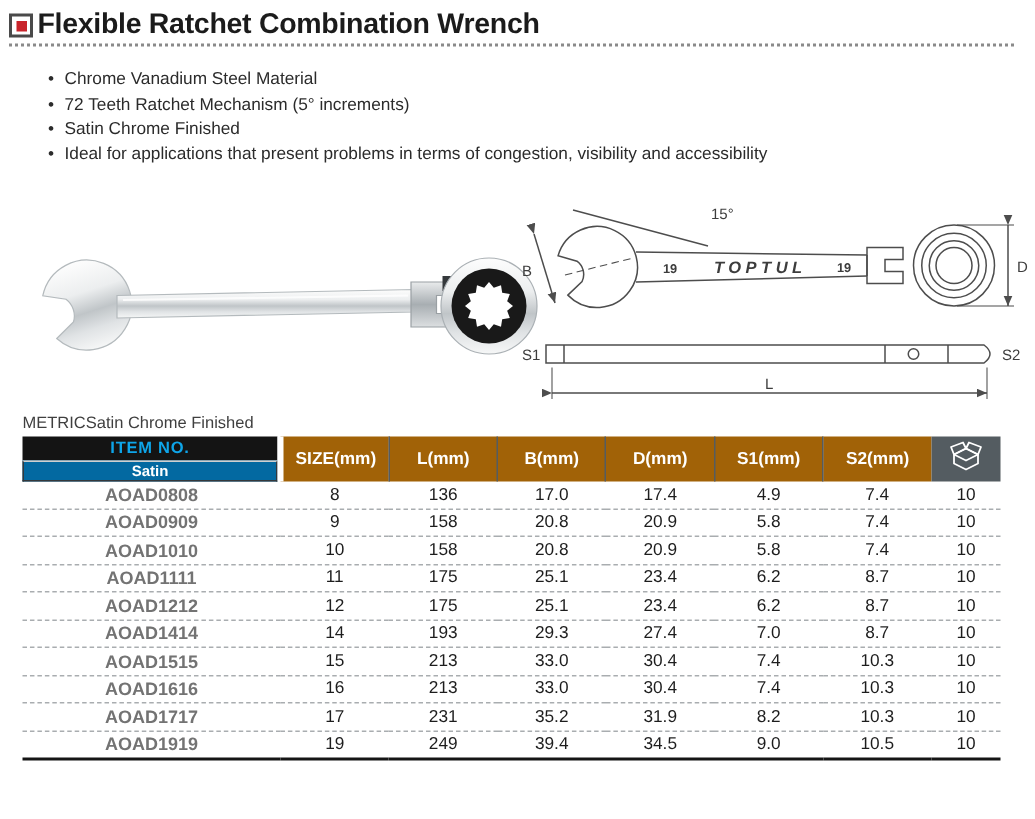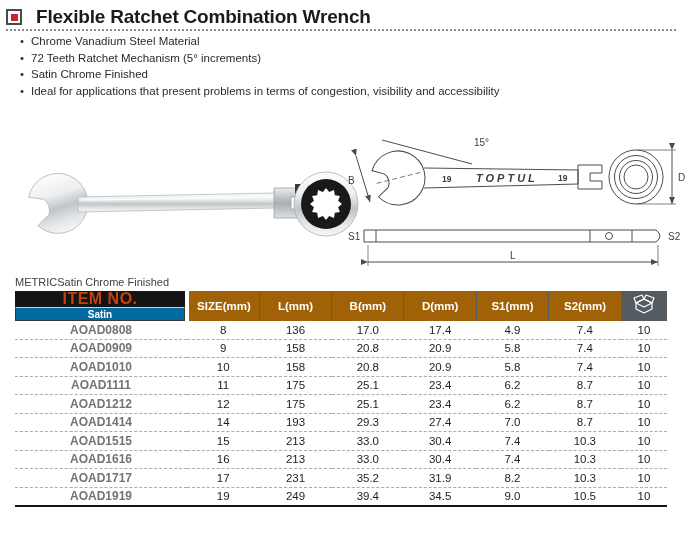--- a/index.html
+++ b/index.html
@@ -3,53 +3,53 @@
 <meta charset="utf-8">
 <style>
   html,body{margin:0;padding:0;background:#fff;}
   .page{
     position:relative;width:690px;height:546px;background:#fff;overflow:hidden;
     font-family:"Liberation Sans","DejaVu Sans",sans-serif;color:#222;
   }
   
   .title-row{
     position:absolute;top:5px;left:6px;right:14px;height:24px;
-    display:flex;align-items:center;gap:14px;
+    display:flex;align-items:center;gap:3px;
     border-bottom:2px dotted #8a8a8a;
   }
   .bullet-square{
     width:12px;height:12px;border:2px solid #4a4a4a;background:#fff;
     display:flex;align-items:center;justify-content:center;flex:0 0 auto;
   }
   .bullet-square .inner{width:7px;height:7px;background:#c9242b;}
   .page-title{
     margin:0;font-size:19px;font-weight:bold;color:#1b1b1b;letter-spacing:-0.2px;
     white-space:nowrap;
   }
   
   .features{
-    position:absolute;top:33px;left:20px;right:10px;margin:0;padding:0;list-style:none;
+    position:absolute;top:33px;left:20px;right:10px;margin:12px;padding:0;list-style:none;
     font-size:11.5px;line-height:16.5px;color:#2b2b2b;
   }
   .features li{position:relative;padding-left:11px;}
   .features li::before{content:"\2022";position:absolute;left:0;top:0;color:#2b2b2b;}
   
   .photo-svg{position:absolute;left:8px;top:142px;}
   .drawing-svg{position:absolute;left:346px;top:132px;}
   .dwg-label{font-family:"Liberation Sans",sans-serif;font-size:10px;fill:#3d3d3d;}
   .dwg-stamp{font-family:"Liberation Sans",sans-serif;font-size:8.5px;font-weight:bold;fill:#3d3d3d;}
   .dwg-brand{font-family:"Liberation Sans",sans-serif;font-size:11px;font-weight:bold;font-style:italic;fill:#3d3d3d;letter-spacing:3px;}
   
   .table-wrap{position:absolute;top:276px;left:15px;width:652px;}
   .table-meta{display:flex;justify-content:flex-start;font-size:11px;color:#3f3f3f;height:15px;align-items:flex-start;}
   table.spec{border-collapse:collapse;table-layout:fixed;width:652px;}
   table.spec th,table.spec td{padding:0;margin:0;}
   th.item-head{width:170px;border-right:4px solid #fff;vertical-align:top;}
   .item-head-top{
-    height:16px;background:#141414;color:#c2410c;font-size:16px;font-weight:bold;
+    height:16px;background:#141414;color:#0ea5e9;font-size:11px;font-weight:bold;
     display:flex;align-items:center;justify-content:center;letter-spacing:0.5px;
   }
   .item-head-bot{
     height:12px;background:#0369a1;color:#fff;font-size:10px;font-weight:bold;
     display:flex;align-items:center;justify-content:center;
     border:1px solid #34383b;border-top:1px solid #cfcfcf;
   }
   th.col-h{
     background:#a16207;color:#fff;font-size:11.5px;font-weight:600;height:30px;
     text-align:center;border-left:1px solid #545c61;

